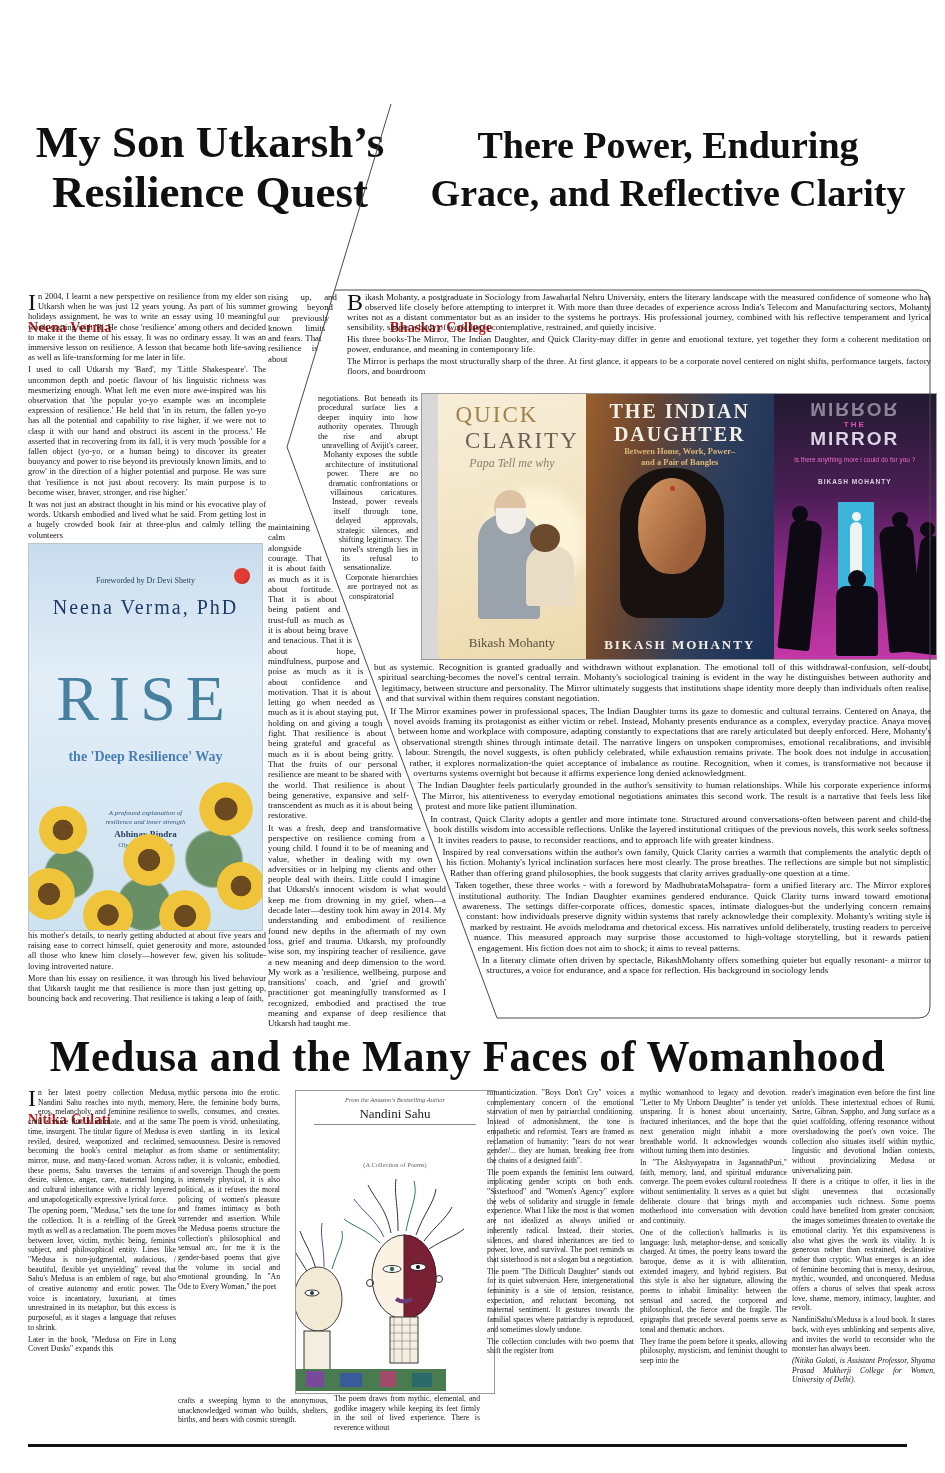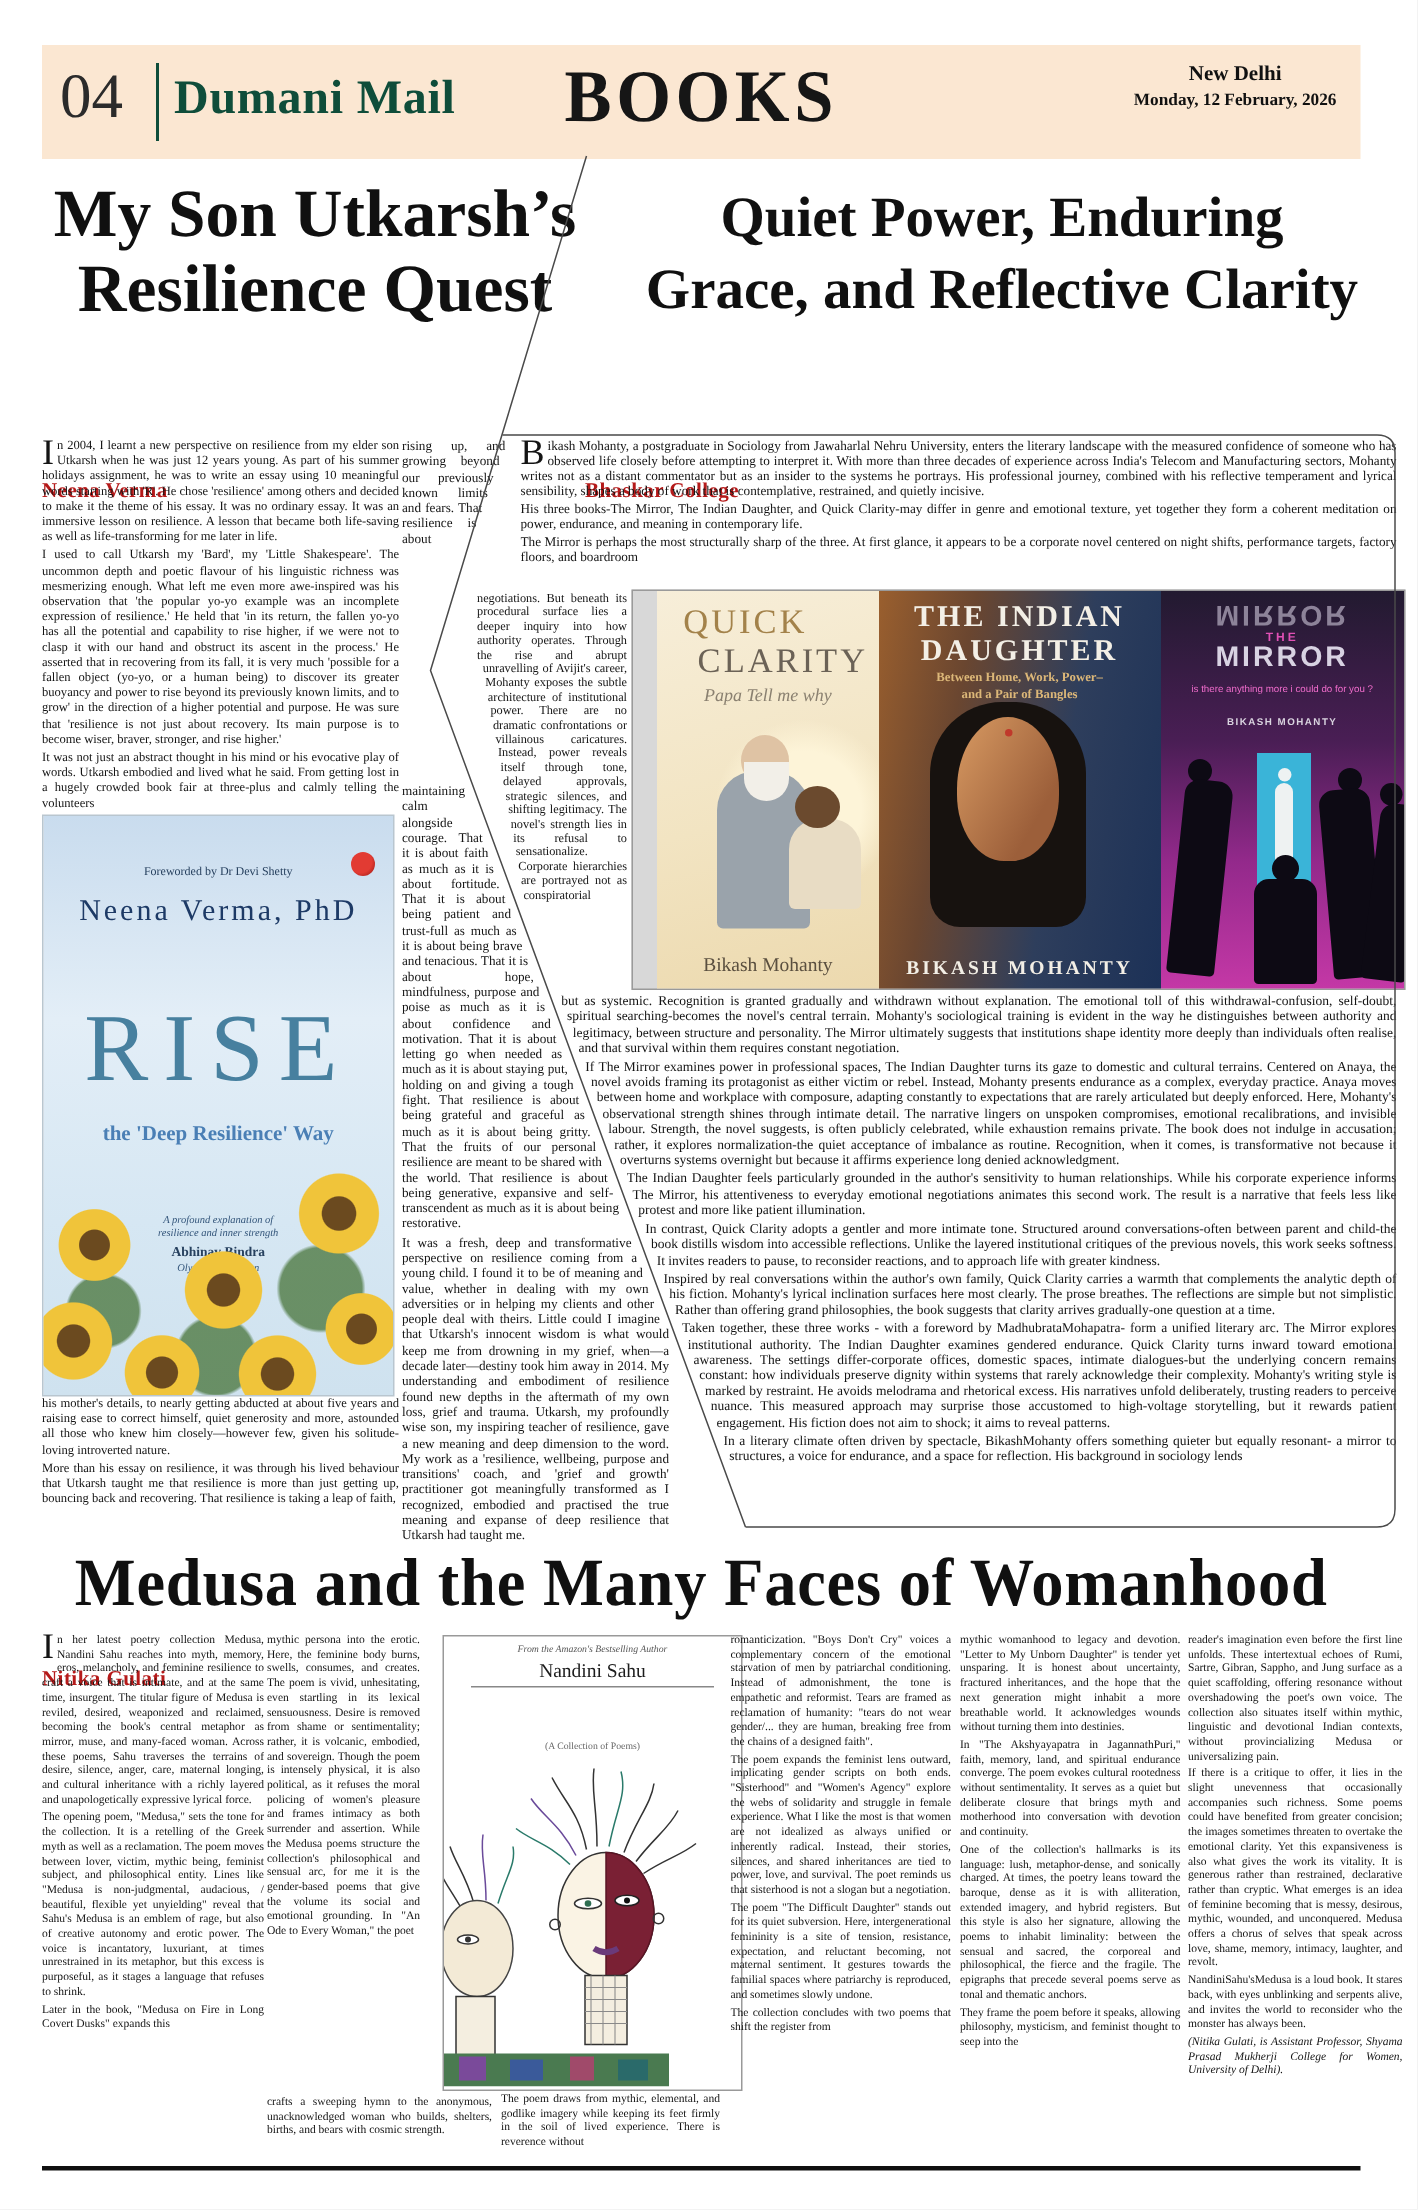--- a/index.html
+++ b/index.html
@@ -100,30 +100,20 @@
   #medusa .ttl{position:absolute;left:0;right:0;top:38px;text-align:center;font-size:27px;color:#4a4a5e;letter-spacing:7px;font-weight:400;}
   #medusa .sub{position:absolute;left:0;right:0;top:70px;text-align:center;font-size:6.5px;color:#666;}
   
   #overlay{left:0;top:0;width:945px;height:1473px;pointer-events:none;}
 </style>
 </head>
 <body>
 
 <div id="page">
 
-  <div class="abs" id="masthead">
-    <div class="abs" id="pageno">04</div>
-    <div class="abs" id="mast-divider"></div>
-    <div class="abs" id="mast-name">Dumani Mail</div>
-    <div class="abs" id="section-title">BOOKS</div>
-    <div class="abs" id="dateline">
-      <div class="city">New Delhi</div>
-      <div class="date">Monday, 12 February, 2026</div>
-    </div>
-  </div>
 
   <div class="abs headline" id="hl-left">
     <div>My Son Utkarsh’s</div>
     <div>Resilience Quest</div>
   </div>
   <div class="abs byline" id="by-left">Neena Verma</div>
 
   <div class="abs bt" id="l-col1">
     <p><span class="dc">I</span><span>n 2004, I learnt a new perspective on resilience from my elder son Utkarsh when he was just 12 years young. As part of his summer holidays assignment, he was to write an essay using 10 meaningful words starting with 'R'. He chose 'resilience' among others and decided to make it the theme of his essay. It was no ordinary essay. It was an immersive lesson on resilience. A lesson that became both life-saving as well as life-transforming for me later in life.</span></p>
     <p>I used to call Utkarsh my 'Bard', my 'Little Shakespeare'. The uncommon depth and poetic flavour of his linguistic richness was mesmerizing enough. What left me even more awe-inspired was his observation that 'the popular yo-yo example was an incomplete expression of resilience.' He held that 'in its return, the fallen yo-yo has all the potential and capability to rise higher, if we were not to clasp it with our hand and obstruct its ascent in the process.' He asserted that in recovering from its fall, it is very much 'possible for a fallen object (yo-yo, or a human being) to discover its greater buoyancy and power to rise beyond its previously known limits, and to grow' in the direction of a higher potential and purpose. He was sure that 'resilience is not just about recovery. Its main purpose is to become wiser, braver, stronger, and rise higher.'</p>
@@ -160,21 +150,21 @@
   </div>
 
   <div class="abs bt" id="l-mid">
     <div class="spacer"></div>
     <p>rising up, and growing beyond our previously known limits and fears. That resilience is about maintaining calm alongside courage. That it is about faith as much as it is about fortitude. That it is about being patient and trust-full as much as it is about being brave and tenacious. That it is about hope, mindfulness, purpose and poise as much as it is about confidence and motivation. That it is about letting go when needed as much as it is about staying put, holding on and giving a tough fight. That resilience is about being grateful and graceful as much as it is about being gritty. That the fruits of our personal resilience are meant to be shared with the world. That resilience is about being generative, expansive and self-transcendent as much as it is about being restorative.</p>
     <p>It was a fresh, deep and transformative perspective on resilience coming from a young child. I found it to be of meaning and value, whether in dealing with my own adversities or in helping my clients and other people deal with theirs. Little could I imagine that Utkarsh's innocent wisdom is what would keep me from drowning in my grief, when—a decade later—destiny took him away in 2014. My understanding and embodiment of resilience found new depths in the aftermath of my own loss, grief and trauma. Utkarsh, my profoundly wise son, my inspiring teacher of resilience, gave a new meaning and deep dimension to the word. My work as a 'resilience, wellbeing, purpose and transitions' coach, and 'grief and growth' practitioner got meaningfully transformed as I recognized, embodied and practised the true meaning and expanse of deep resilience that Utkarsh had taught me.</p>
     <p class="excerpt">(Excerpts from the book RISE: The 'Deep Resilience' Way by Neena Verma. Published by Rupa Publications/New Delhi)</p>
   </div>
 
   <div class="abs headline" id="hl-right">
-    <div>Quiet Power, Enduring</div>
+    <div>There Power, Enduring</div>
     <div>Grace, and Reflective Clarity</div>
   </div>
   <div class="abs byline" id="by-right">Bhaskar College</div>
 
   <div class="abs bt" id="r-top">
     <p><span class="dc">B</span><span>ikash Mohanty, a postgraduate in Sociology from Jawaharlal Nehru University, enters the literary landscape with the measured confidence of someone who has observed life closely before attempting to interpret it. With more than three decades of experience across India's Telecom and Manufacturing sectors, Mohanty writes not as a distant commentator but as an insider to the systems he portrays. His professional journey, combined with his reflective temperament and lyrical sensibility, shapes a body of work that is contemplative, restrained, and quietly incisive.</span></p>
     <p>His three books-The Mirror, The Indian Daughter, and Quick Clarity-may differ in genre and emotional texture, yet together they form a coherent meditation on power, endurance, and meaning in contemporary life.</p>
     <p>The Mirror is perhaps the most structurally sharp of the three. At first glance, it appears to be a corporate novel centered on night shifts, performance targets, factory floors, and boardroom</p>
   </div>
 

